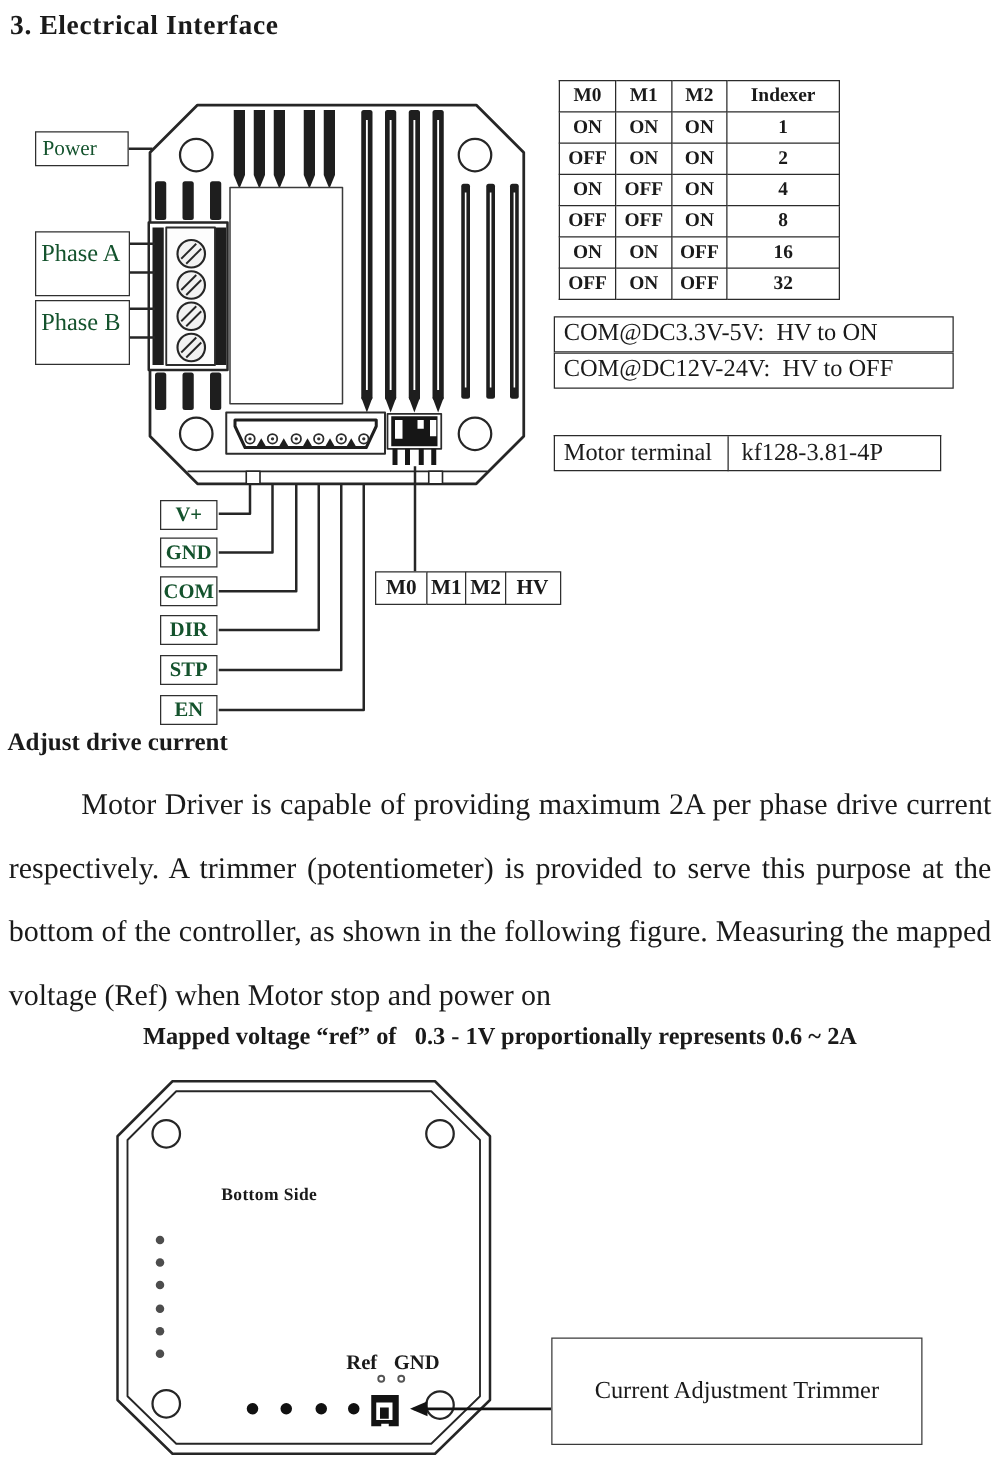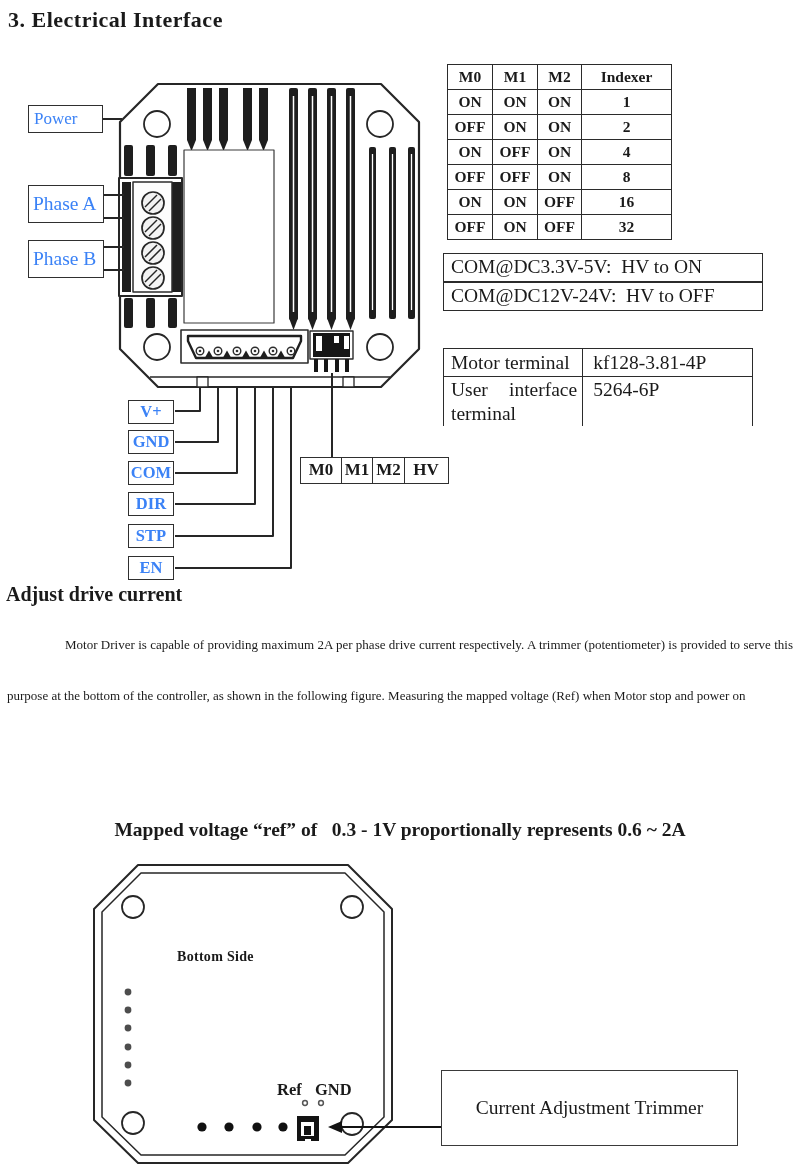--- a/index.html
+++ b/index.html
@@ -6,24 +6,24 @@
   .page {
     position:relative; width:800px; height:1173px; background:#ffffff;
     font-family:"Liberation Serif","DejaVu Serif",serif; color:#1a1a1a;
     overflow:hidden;
   }
   svg.linework { position:absolute; left:0; top:0; width:800px; height:1173px; }
   .abs { position:absolute; box-sizing:border-box; }
   .doc-title { left:8px; top:7px; font-size:22px; font-weight:bold; letter-spacing:0.5px; }
   .lbl-box {
     position:absolute; box-sizing:border-box; background:#fff;
-    border:1.5px solid #2f2f2f; color:#3b82f6; overflow:hidden; white-space:nowrap;
+    border:1.5px solid #2f2f2f; color:#14532d; overflow:hidden; white-space:nowrap;
   }
   .power-box { left:28px; top:105px; width:75px; height:28px; font-size:17px; line-height:25px; padding-left:5px; }
-  .phase-box { left:28px; width:76px; height:38px; font-size:19.5px; line-height:35px; padding-left:4px; }
+  .phase-box { left:28px; width:76px; height:52px; font-size:19.5px; line-height:35px; padding-left:4px; }
   .pin-box {
     left:128px; width:46px; height:24px; font-size:16.5px; font-weight:bold;
     text-align:center; line-height:22px;
   }
   .mode-row { left:300px; top:457px; display:flex; }
   .mode-cell {
     box-sizing:border-box; height:27px; border:1.5px solid #2f2f2f; background:#fff;
     font-size:17px; font-weight:bold; text-align:center; line-height:24px;
   }
   .mode-cell + .mode-cell { margin-left:-1.5px; }
@@ -47,32 +47,32 @@
   .tt-row { display:flex; }
   .tt-c1 { width:152px; box-sizing:border-box; border-right:1.5px solid #2b2b2b; padding:1px 5px 0 7px; }
   .tt-c2 { width:185px; box-sizing:border-box; padding:1px 0 0 10px; }
   .tt-r1 .tt-c1, .tt-r1 .tt-c2 { border-bottom:1.5px solid #2b2b2b; height:28px; line-height:26px; }
   .tt-r2 .tt-c1 { height:49px; line-height:24px; text-align:justify; }
   .tt-r2 .tt-c1::after { content:""; display:inline-block; width:100%; }
   .tt-r2 .tt-c2 { height:49px; line-height:24px; }
 
   .sec-heading { left:6px; top:583px; font-size:20px; font-weight:bold; }
   .body-para {
-    left:7px; top:619px; width:786px; font-size:13px; line-height:51px;
+    left:7px; top:619px; width:786px; font-size:24px; line-height:51px;
     text-align:justify; text-indent:58px;
   }
   .mapped-note {
     left:0; top:819px; width:800px; text-align:center; font-size:19.5px; font-weight:bold;
     white-space:pre-wrap;
   }
   .bottom-side-lbl { left:177px; top:949px; font-size:14px; font-weight:bold; letter-spacing:0.3px; }
   .ref-lbl { left:277px; top:1080px; font-size:16.5px; font-weight:bold; }
   .gnd-lbl { left:315px; top:1080px; font-size:16.5px; font-weight:bold; }
   .callout-box {
-    left:441px; top:1070px; width:297px; height:76px; border:1.5px solid #3a3a3a; background:#fff;
+    left:441px; top:1070px; width:297px; height:86px; border:1.5px solid #3a3a3a; background:#fff;
     display:flex; align-items:center; justify-content:center; font-size:19.5px;
   }
 </style>
 </head>
 <body>
 
 <div class="page">
 
   <svg class="linework" viewBox="0 0 800 1173">
     <g stroke-linejoin="round">
@@ -328,24 +328,20 @@
     </table>
 
   <div class="com-row" style="top:253px;">COM@DC3.3V-5V:  HV to ON</div>
   <div class="com-row" style="top:281.5px;">COM@DC12V-24V:  HV to OFF</div>
 
   <div class="tt">
     <div class="tt-row tt-r1">
       <div class="tt-c1">Motor terminal</div>
       <div class="tt-c2">kf128-3.81-4P</div>
     </div>
-    <div class="tt-row tt-r2">
-      <div class="tt-c1">User interface terminal</div>
-      <div class="tt-c2">5264-6P</div>
-    </div>
   </div>
 
   <div class="abs sec-heading">Adjust drive current</div>
   <div class="abs body-para">Motor Driver is capable of providing maximum 2A per phase drive current respectively. A trimmer (potentiometer) is provided to serve this purpose at the bottom of the controller, as shown in the following figure. Measuring the mapped voltage (Ref) when Motor stop and power on</div>
   <div class="abs mapped-note">Mapped voltage “ref” of   0.3 - 1V proportionally represents 0.6 ~ 2A</div>
 
   <div class="abs bottom-side-lbl">Bottom Side</div>
   <div class="abs ref-lbl">Ref</div>
   <div class="abs gnd-lbl">GND</div>
   <div class="abs callout-box">Current Adjustment Trimmer</div>

